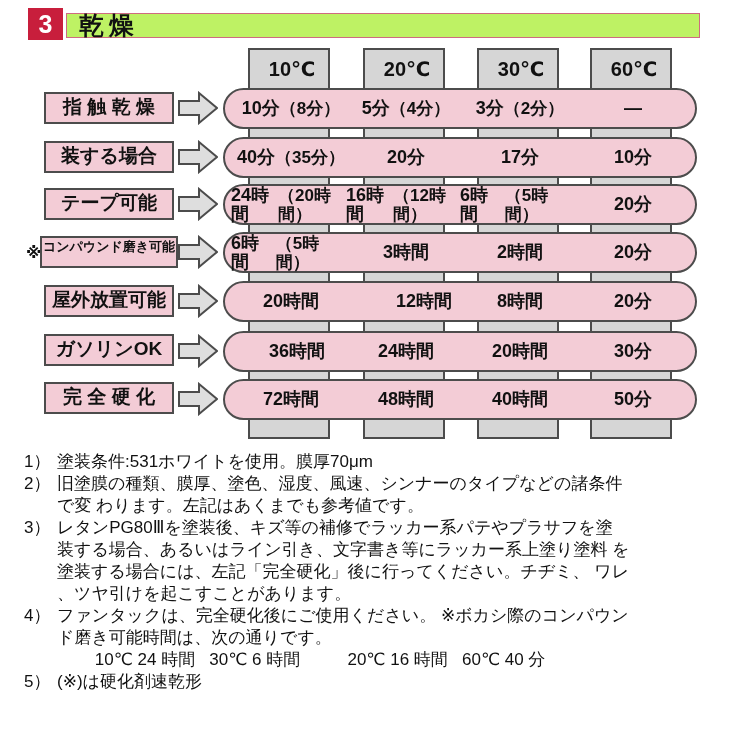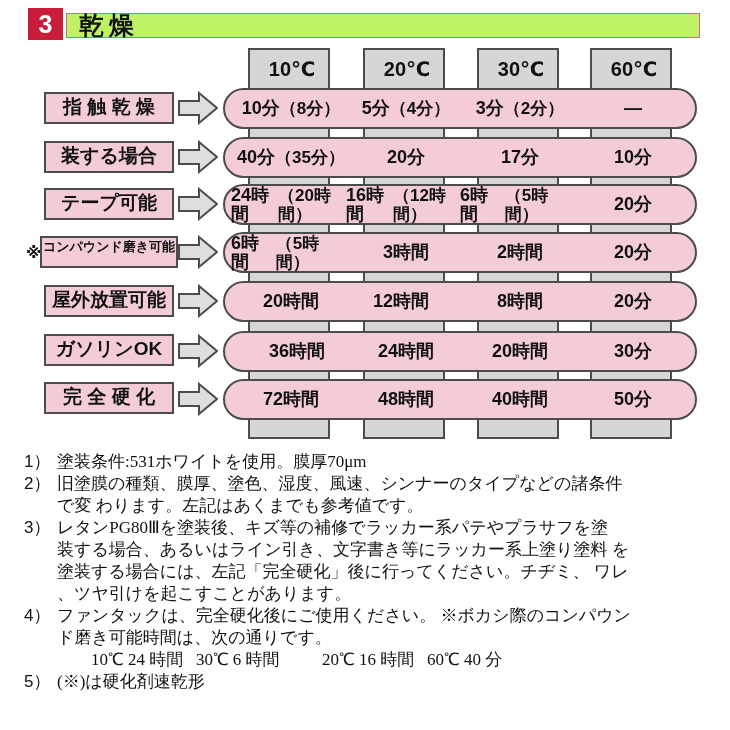--- a/index.html
+++ b/index.html
@@ -28,21 +28,21 @@
         justify-content:center;font-size:19px;font-weight:600;white-space:nowrap;}
   .labelbox.small{left:40px;width:138px;font-size:13px;}
   .arrow{position:absolute;left:178px;width:40px;height:34px;}
   .mark{position:absolute;left:26px;top:243px;font-size:16px;font-weight:600;}
 
   
   .notes{position:absolute;left:24px;top:451px;width:700px;font-size:17px;line-height:22px;font-weight:500;}
   .note{display:flex;}
   .num{width:33px;flex:0 0 33px;}
   .nlines{flex:1;}
-  .nline{white-space:pre-wrap;font-family:Liberation Serif, serif;}
+  .nline{white-space:pre-wrap;}
 </style>
 </head>
 <body>
 
 <div class="page">
 
   <div class="badge">3</div>
   <div class="banner">
     <span class="title">乾燥</span>
   </div>
@@ -154,21 +154,21 @@
   <div class="labelbox" style="top:285px">
     <span>屋外放置可能</span>
   </div>
   <svg class="arrow" style="top:284px" viewBox="0 0 40 34">
     <path d="M1 10 H21 V2 L39 17 L21 32 V24 H1 Z" fill="#dedede" stroke="#4c4c4c" stroke-width="2"></path>
   </svg>
   <div class="pill" style="top:281px">
     <div class="cell" style="left:6px">
         <span class="main">20時間</span>
       </div>
-    <div class="cell" style="left:116px">
+    <div class="cell" style="left:139px">
         <span class="main">12時間</span>
       </div>
     <div class="cell" style="left:235px">
         <span class="main">8時間</span>
       </div>
     <div class="cell" style="left:348px">
         <span class="main">20分</span>
       </div>
   </div>
 

